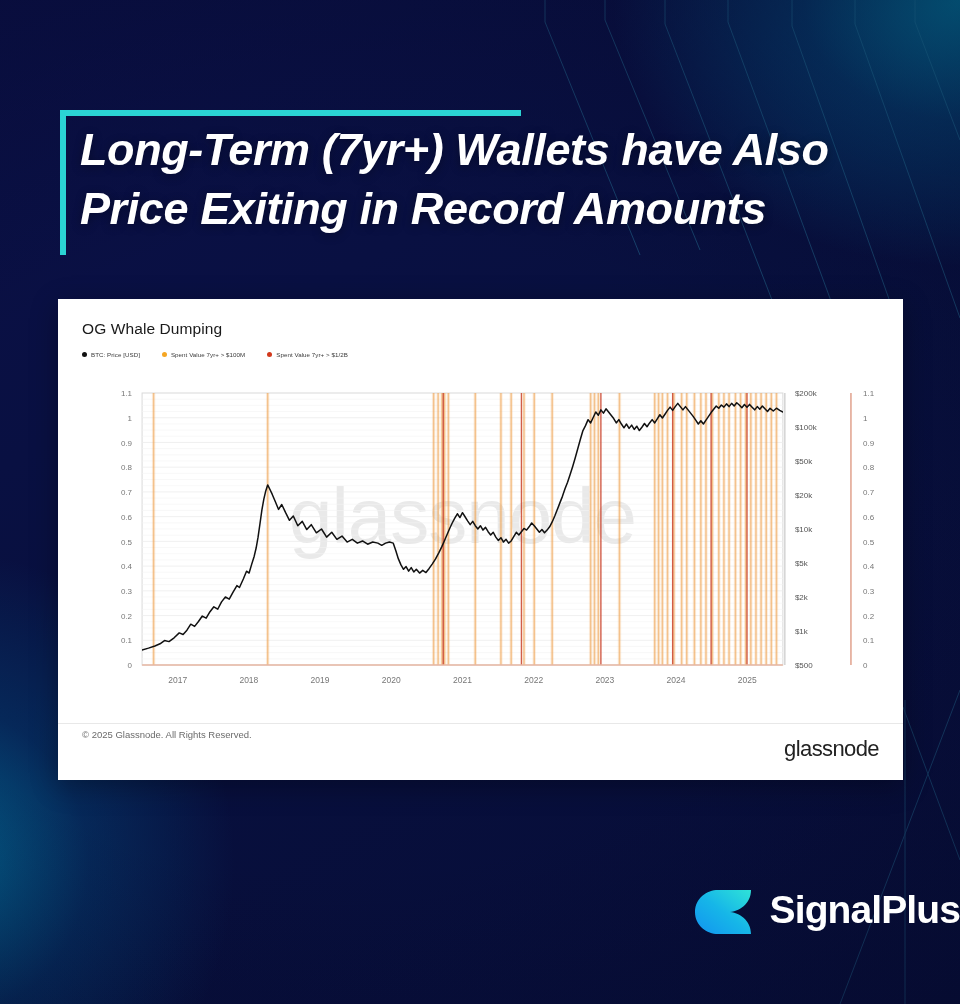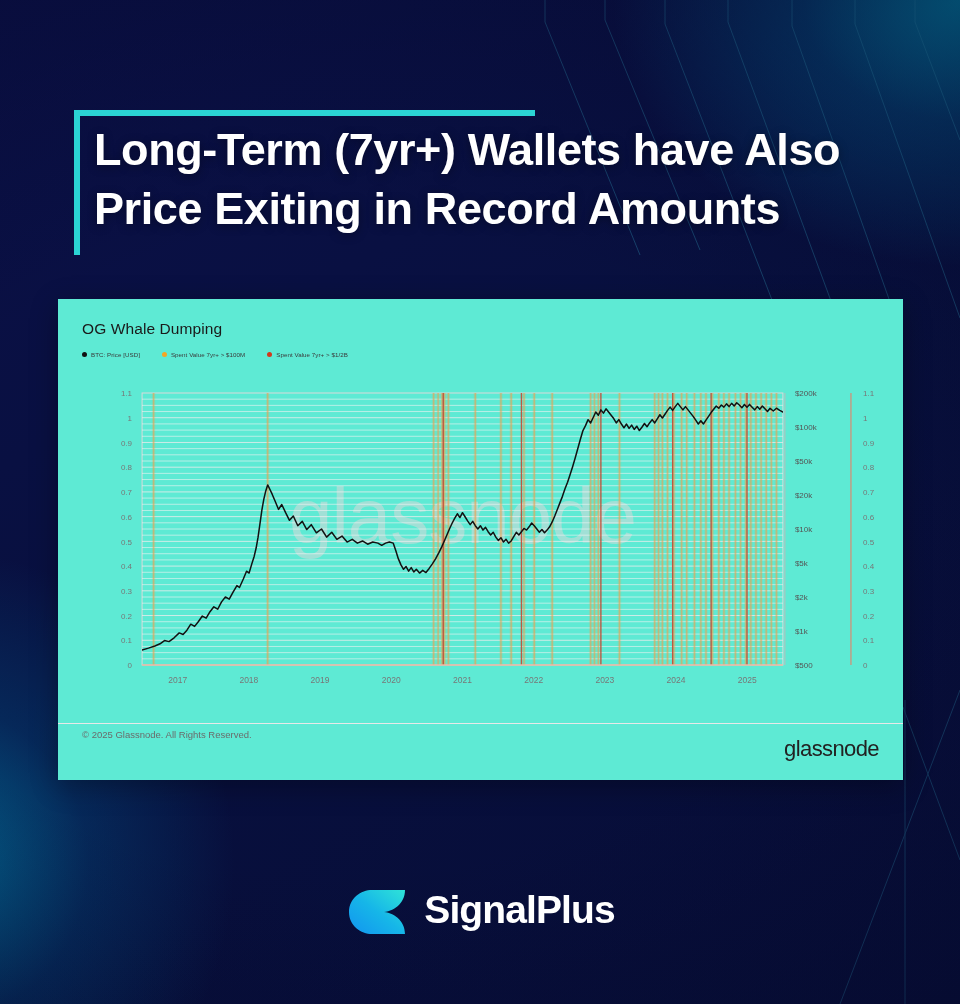--- a/index.html
+++ b/index.html
@@ -20,21 +20,21 @@
   }
   #bg-lines{ position:absolute; inset:0; }
   #bg-vignette{
     position:absolute; inset:0;
     background:radial-gradient(120% 80% at 35% 55%, rgba(5,10,45,0.0) 40%, rgba(4,8,38,0.55) 100%);
     pointer-events:none;
   }
 
   
   #title-block{
-    position:absolute; left:74px; top:110px; width:850px;
+    position:absolute; left:60px; top:110px; width:850px;font-style:italic;
   }
   #accent-top{
     position:absolute; left:0; top:0; width:461px; height:6px;
     background:#2bd4d4;
   }
   #accent-left{
     position:absolute; left:0; top:0; width:6px; height:145px;
     background:#2bd4d4;
   }
   #title-text{
@@ -42,21 +42,21 @@
     color:#ffffff;
     font-size:45px; font-weight:bold; line-height:1.32;
     letter-spacing:-0.4px;
     text-shadow:0 2px 10px rgba(0,0,0,0.35);
   }
   #title-text div{ white-space:nowrap; }
 
   
   #chart-card{
     position:absolute; left:58px; top:299px; width:845px; height:481px;
-    background:#5eead4;
+    background:#ffffff;
     box-shadow:0 6px 26px rgba(0,0,0,0.30);
   }
   #chart-title{
     position:absolute; left:24px; top:21px;
     font-size:15.5px; color:#1a1a1a; letter-spacing:0.1px;
   }
   #legend{
     position:absolute; left:24px; top:52px;
     display:flex; gap:22px; align-items:center;
   }
@@ -77,21 +77,21 @@
     font-size:9.5px; color:#6b6b6b;
   }
   #glassnode-logo{
     position:absolute; right:24px; bottom:18px;
     font-size:22px; color:#222; letter-spacing:-0.6px; font-weight:400;
   }
 
   
   #brand{
     position:absolute; left:0; right:0; bottom:66px;
-    display:flex; align-items:center; justify-content:center; gap:15px;
+    display:flex; align-items:center; justify-content:flex-end; gap:15px;
   }
   #brand-name{
     color:#ffffff; font-size:39px; font-weight:bold; letter-spacing:-0.9px;
   }
 </style>
 </head>
 <body>
 
 <div id="bg-base"></div>
 

